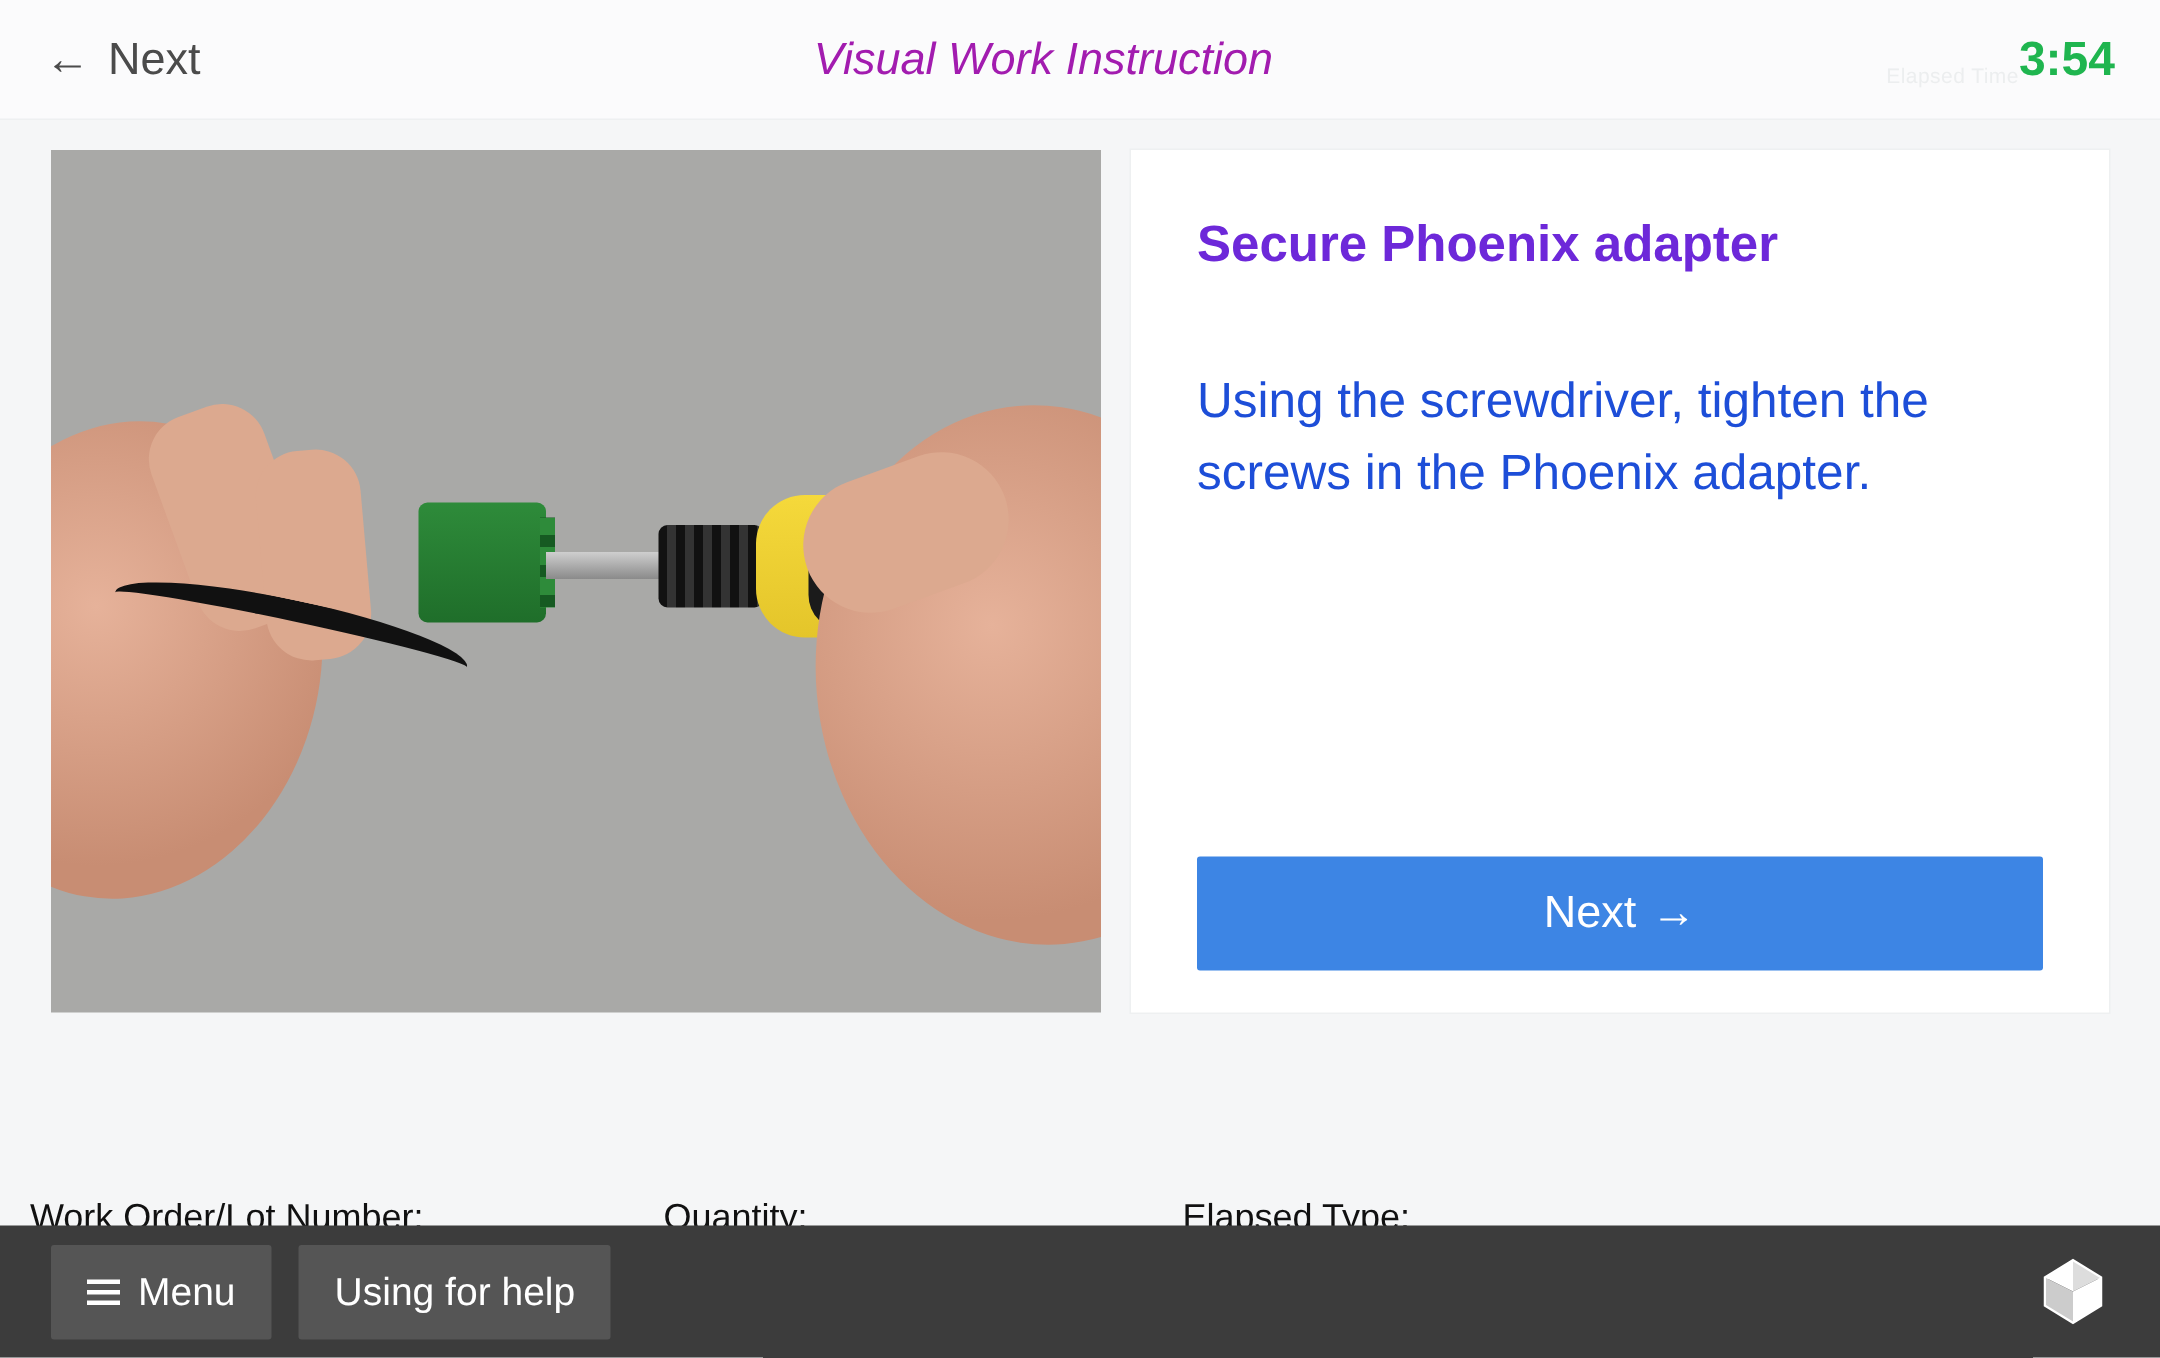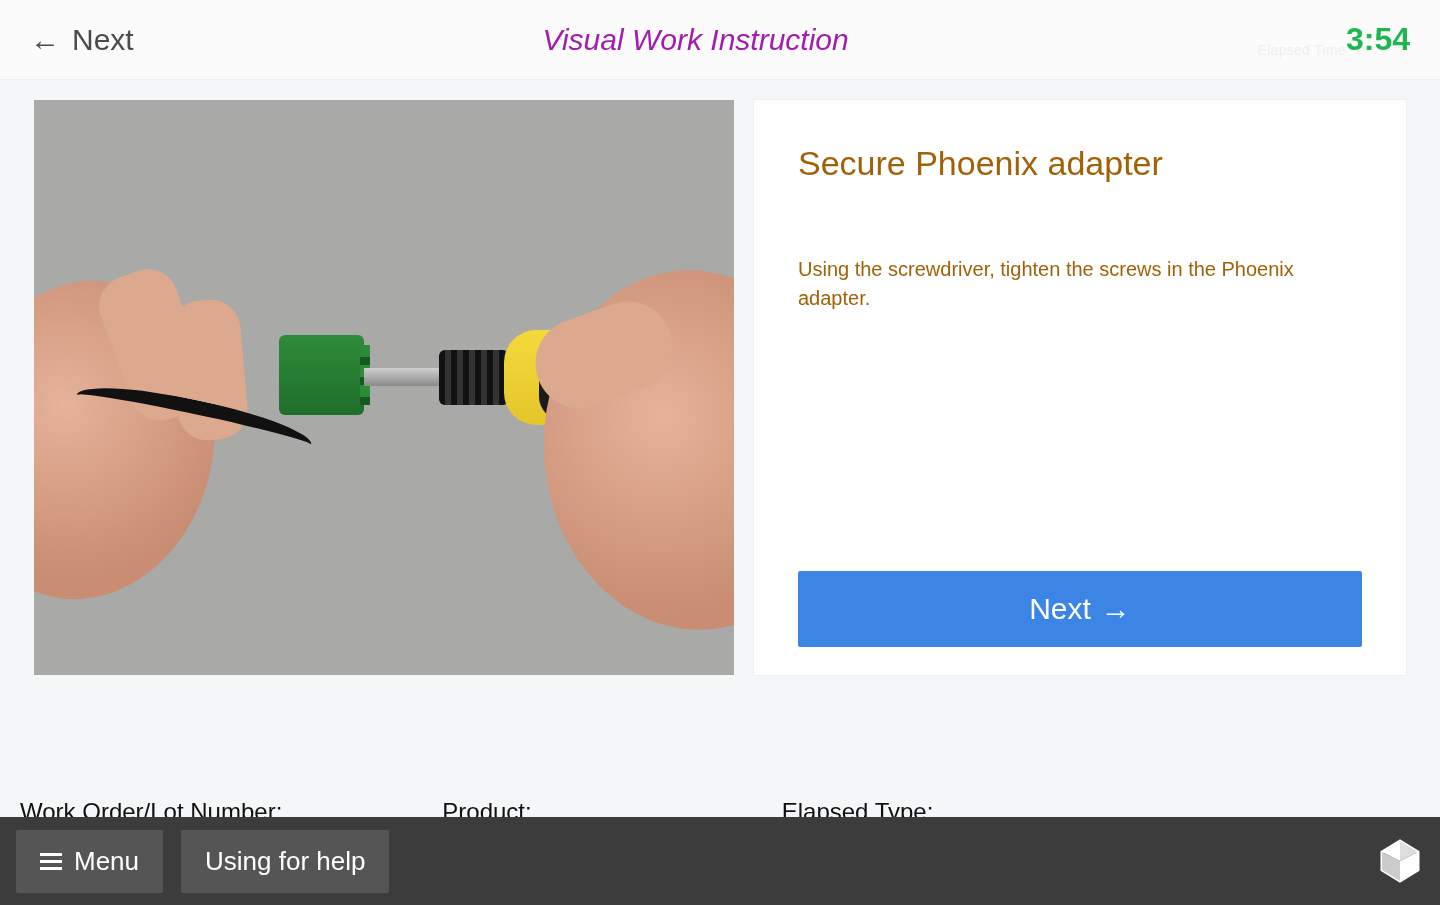--- a/index.html
+++ b/index.html
@@ -105,30 +105,29 @@
     flex: 1;
     height: 575px;
     background: #fff;
     padding: 44px 44px 28px 44px;
     display: flex;
     flex-direction: column;
     box-shadow: 0 0 0 1px #eef0f1;
   }
   .step-title {
     font-size: 34px;
-    font-weight: 400;
-    color: #a16207;
+    font-weight: 700;
+    color: #6d28d9;
     margin-bottom: 60px;
   }
   .step-body {
-    font-size: 20px;
+    font-size: 33px;
     line-height: 1.45;
-    color: #a16207;
+    color: #1d4ed8;
     flex: 1;
-    margin-top: 12px;
   }
   .next-btn {
     height: 76px;
     background: #3d85e4;
     color: #fff;
     font-size: 30px;
     display: flex;
     align-items: center;
     justify-content: center;
     gap: 10px;
@@ -149,21 +148,21 @@
   .meta-item.q { margin-left: 120px; }
   .meta-item.p { margin-left: 210px; }
 
   .footer {
     position: absolute;
     left: 0; right: 0; bottom: 0;
     height: 88px;
     background: #3c3c3c;
     display: flex;
     align-items: center;
-    padding: 0 16px;
+    padding: 0 34px;
     gap: 18px;
   }
   .footer-btn {
     background: #555;
     color: #fff;
     font-size: 26px;
     padding: 16px 24px;
     display: flex; align-items: center; gap: 12px;
     cursor: pointer;
     border-radius: 2px;
@@ -211,21 +210,21 @@
     <div class="step-body">Using the screwdriver, tighten the screws in the Phoenix adapter.</div>
     <div class="next-btn">
       <span>Next</span>
       <span>→</span>
     </div>
   </div>
 </div>
 
 <div class="meta-row">
   <div class="meta-item">Work Order/Lot Number:</div>
-  <div class="meta-item q">Product:</div>
+  <div class="meta-item q">Quantity:</div>
   <div class="meta-item p">Elapsed Type:</div>
 </div>
 
 <div class="footer">
   <div class="footer-btn">
     <span class="hamburger">
         <span></span>
         <span></span>
         <span></span>
       </span>

